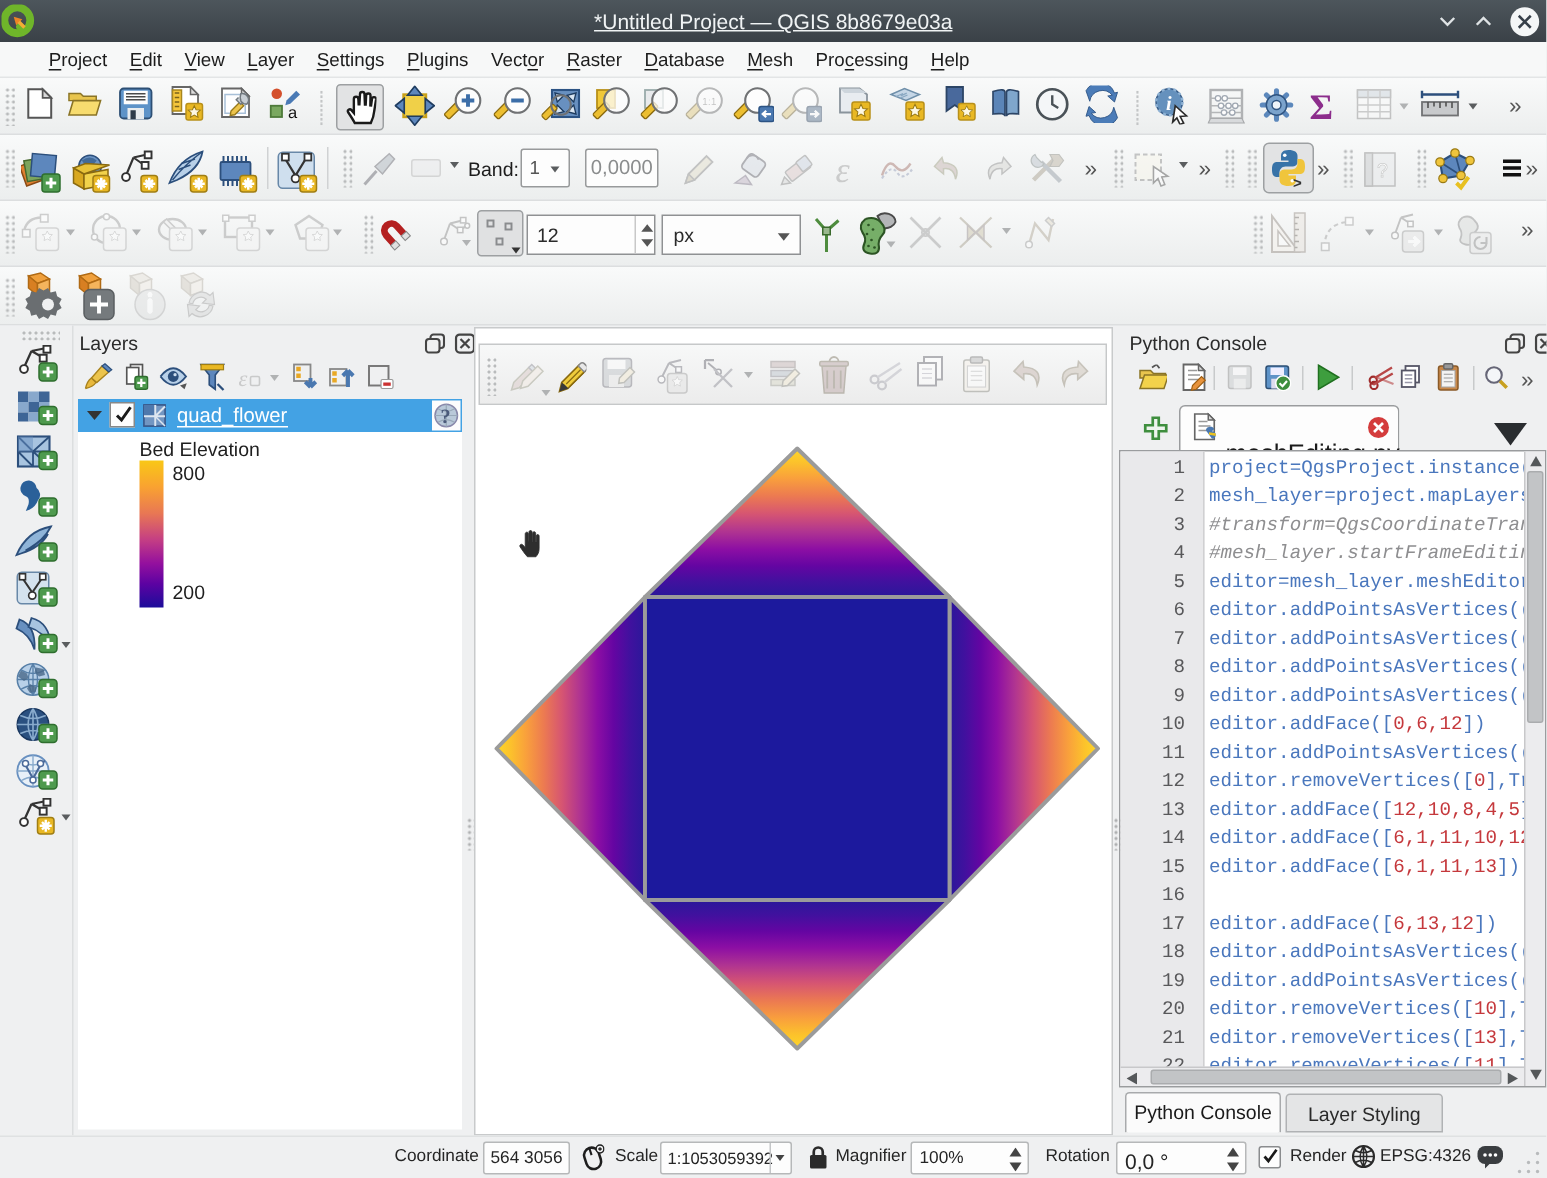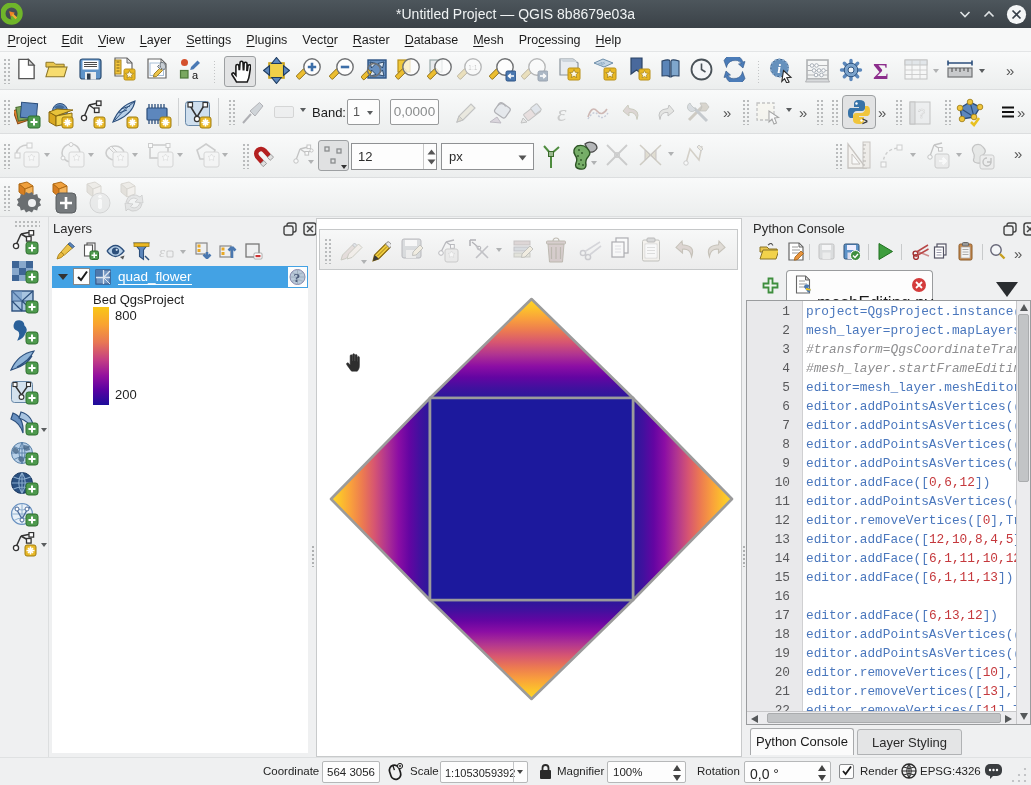--- a/index.html
+++ b/index.html
@@ -3,25 +3,25 @@
 <meta charset="utf-8">
 <style>
 * { margin:0; padding:0; box-sizing:border-box; }
 html,body { width:1031px; height:785px; overflow:hidden; }
 body { font-family:"Liberation Sans", sans-serif; font-size:13px; color:#252525; background:#eff0f1; position:relative; }
 .abs { position:absolute; }
 
 
 #titlebar { position:absolute; left:0; top:0; width:1031px; height:28px;
   background:linear-gradient(#4d565c,#3a4147); color:#eceff1; }
-#titlebar .title { position:absolute; left:0; right:0; top:6px; text-align:center; font-size:14px; color:#f0f3f4; }
+#titlebar .title { position:absolute; left:0; right:0; top:6px; text-align:center; font-size:14px; color:#f0f3f4;text-decoration:underline; }
 #winbtns { position:absolute; right:4px; top:0; height:28px; display:flex; align-items:center; gap:10px; }
 
 
-#menubar { position:absolute; left:0; top:28px; width:1031px; height:24px; background:#f7f8f8; border-bottom:1px solid #e3e5e6; display:flex; align-items:center; font-size:12.5px; color:#1c1c1c; }
+#menubar { position:absolute; left:0; top:28px; width:1031px; height:24px; background:#f7f8f8; border-bottom:1px solid #e3e5e6; display:flex; align-items:center; font-size:12.5px; color:#1c1c1c;padding-left:25px; }
 #menubar span.mi { padding:0 7.5px; }
 #menubar u { text-decoration:underline; text-underline-offset:2px; }
 
 
 .tbrow { position:absolute; left:0; width:1031px; background:linear-gradient(#f9fafa,#eceeee); border-bottom:1px solid #dcdedf; }
 #tb1 { top:52px; height:38px; }
 #tb2 { top:90px; height:44px; }
 #tb3 { top:134px; height:44px; }
 #tb4 { top:178px; height:39px; }
 .grip { position:absolute; width:7px; background-image:radial-gradient(circle,#b9bbbc 1px,transparent 1.1px); background-size:4px 4px; }
@@ -756,21 +756,21 @@
           <path d="M8.5 8.5 L15 15" stroke="#dde6f0" stroke-width="1"></path>
         </svg>
       <span class="abs" style="left:66px;top:3px;color:#fff;font-size:13.5px;border-bottom:1px solid #fff;padding-bottom:0px">quad_flower</span>
       <span class="abs" style="left:236px;top:1px;width:19px;height:20px;background:#fdfdfd"></span>
       <svg class="abs" style="left:237px;top:2px" width="17" height="18" viewBox="0 0 17 18">
           <circle cx="8.5" cy="9" r="7.5" fill="#b9c9d9" stroke="#88a"></circle>
           <path d="M8.5 1.5 v15 M1 9 h15 M3 4.5 q5.5 3.5 11 0 M3 13.5 q5.5-3.5 11 0" stroke="#98a8b8" fill="none" stroke-width=".8"></path>
           <text x="4.6" y="14" font-size="13.5" font-weight="bold" fill="#4a5a7a" font-family="Liberation Serif">?</text>
         </svg>
     </div>
-    <div class="abs" style="left:41px;top:26px;font-size:13px;color:#1e1e1e">Bed QgsProject</div>
+    <div class="abs" style="left:41px;top:26px;font-size:13px;color:#1e1e1e">Bed Elevation</div>
     <div class="abs" style="left:41px;top:41px;width:16px;height:98px;background:linear-gradient(#f9c716,#f9a231 18%,#e87754 36%,#c43e84 54%,#94109e 70%,#5c02a2 84%,#1c0d9a 100%)"></div>
     <div class="abs" style="left:63px;top:42px;font-size:13px;color:#1e1e1e">800</div>
     <div class="abs" style="left:63px;top:121px;font-size:13px;color:#1e1e1e">200</div>
   </div>
 </div>
 
 <div id="canvas">
   <div id="digitb">
    <div class="grip" style="left:4px;top:8px;height:26px"></div>
    <svg class="ic dis" style="left:19px;top:8px" width="24" height="26" viewBox="0 0 24 26">

